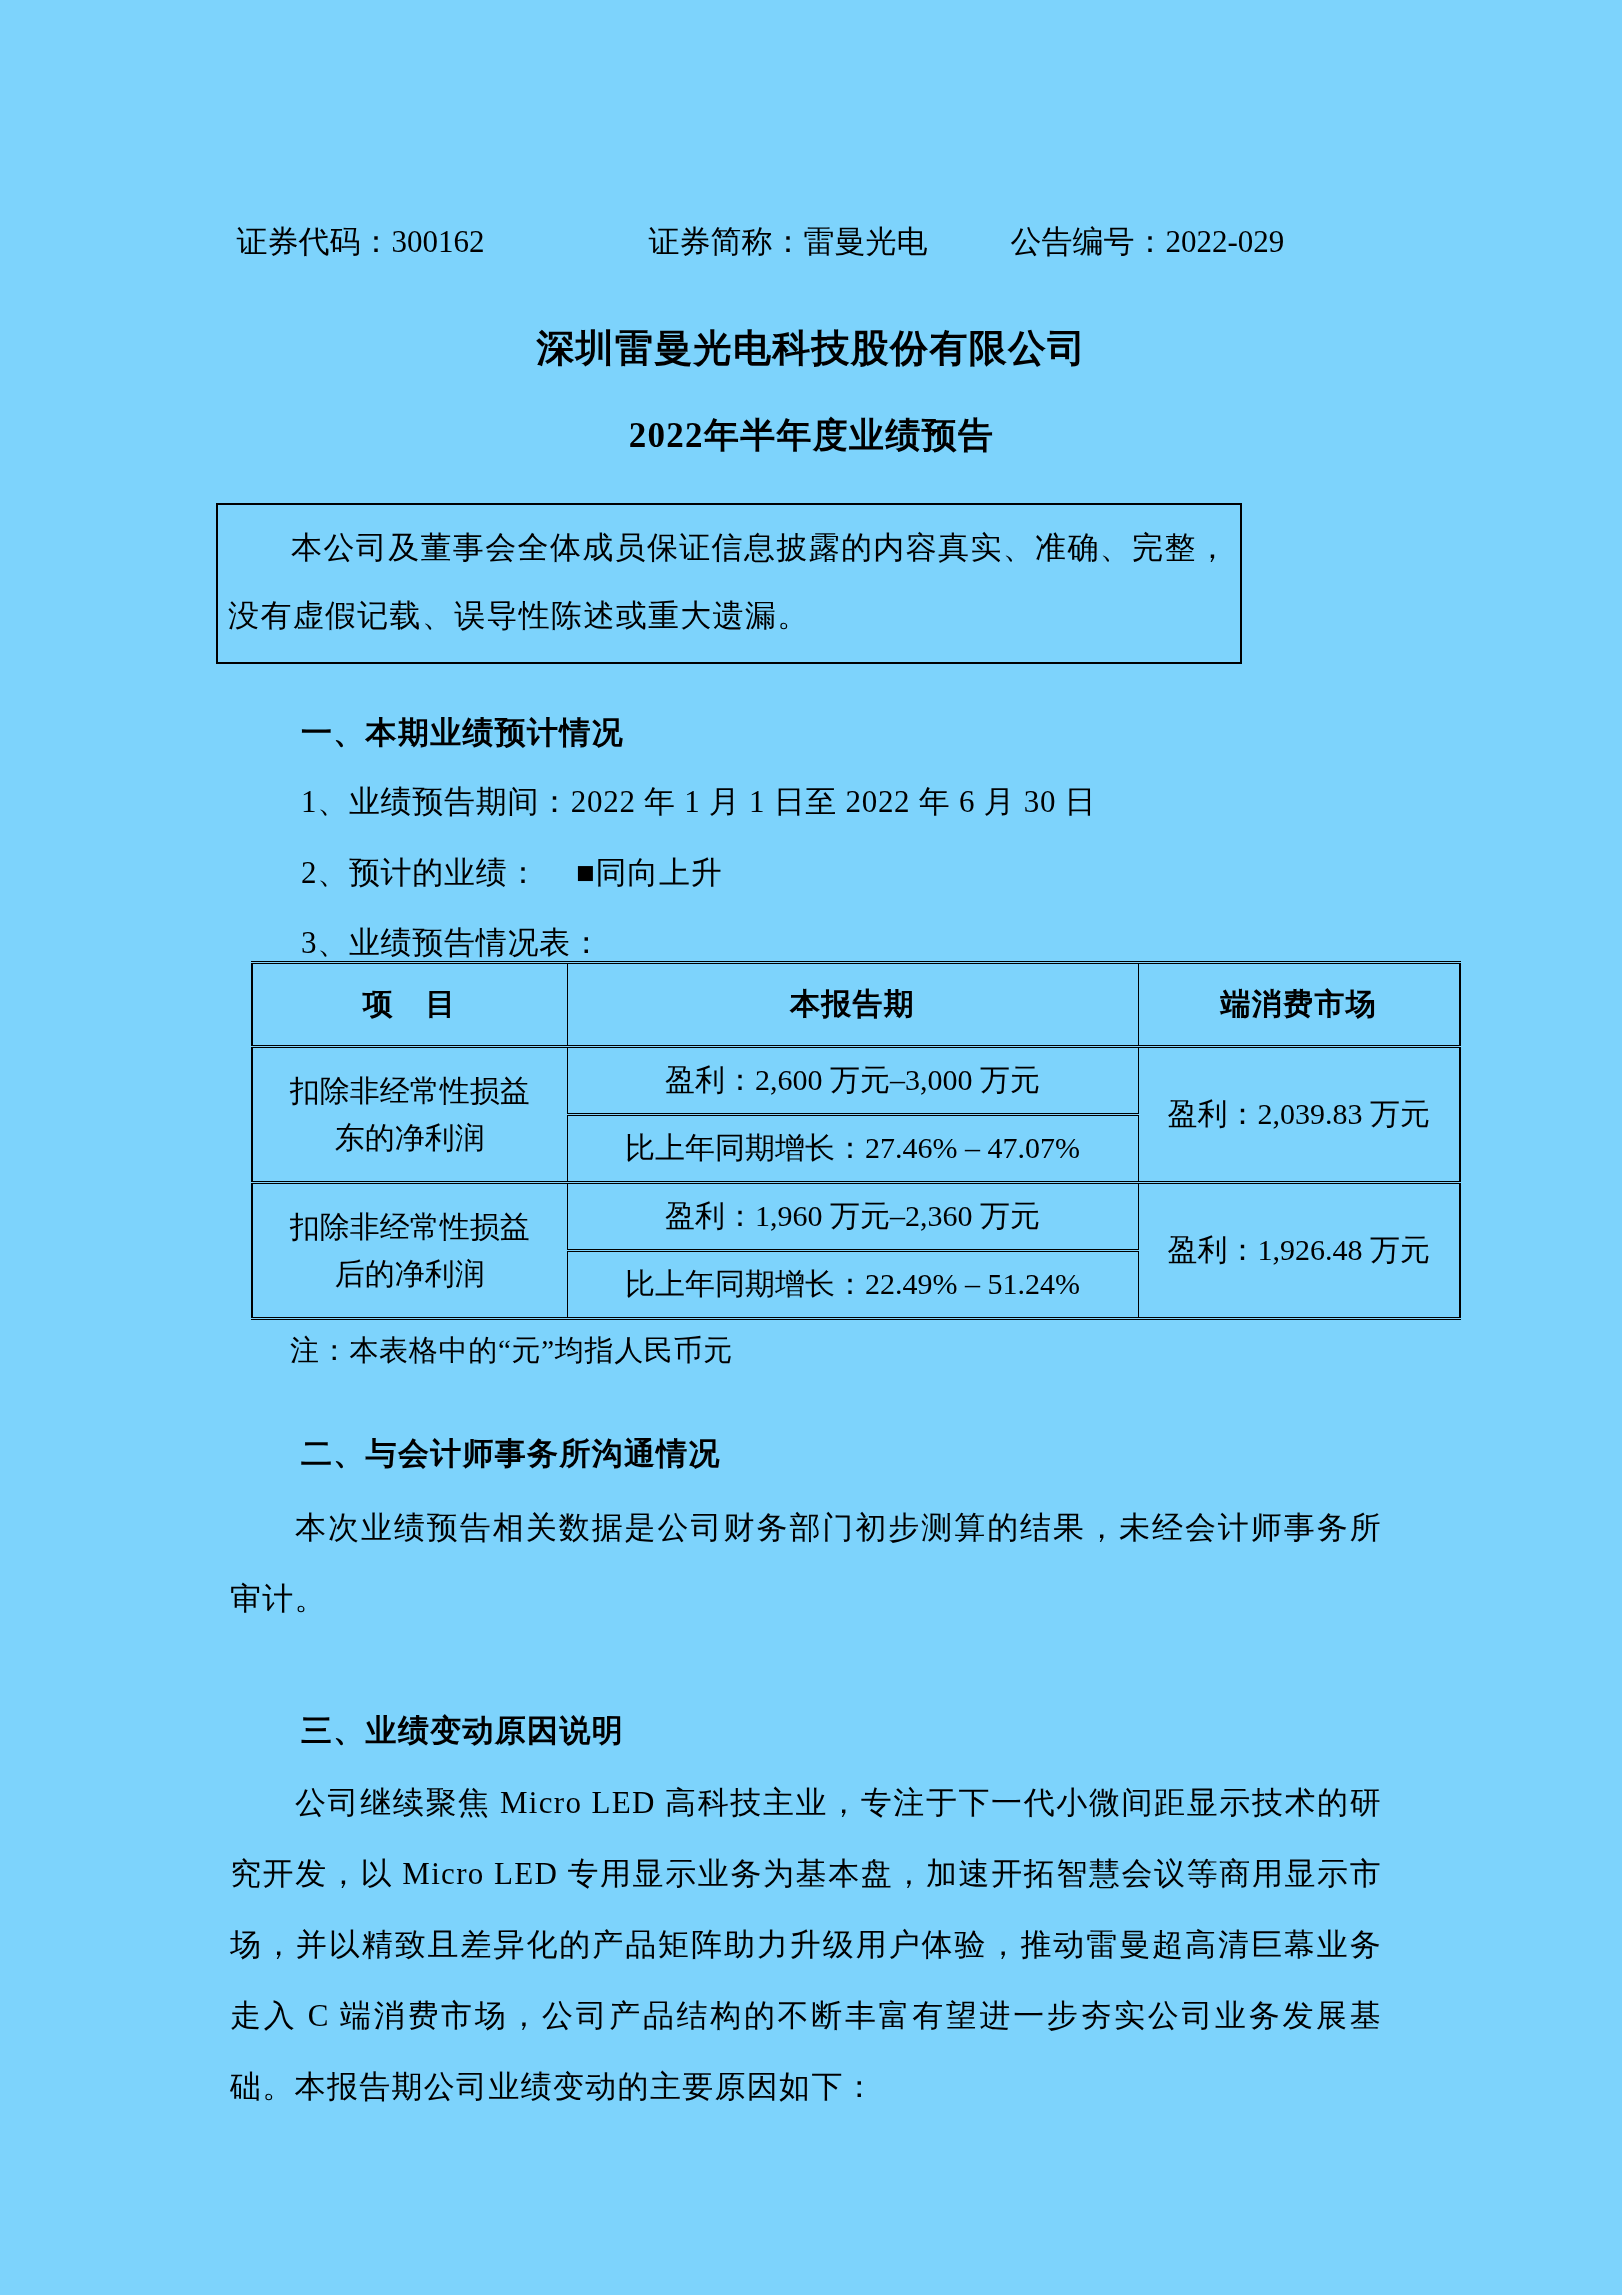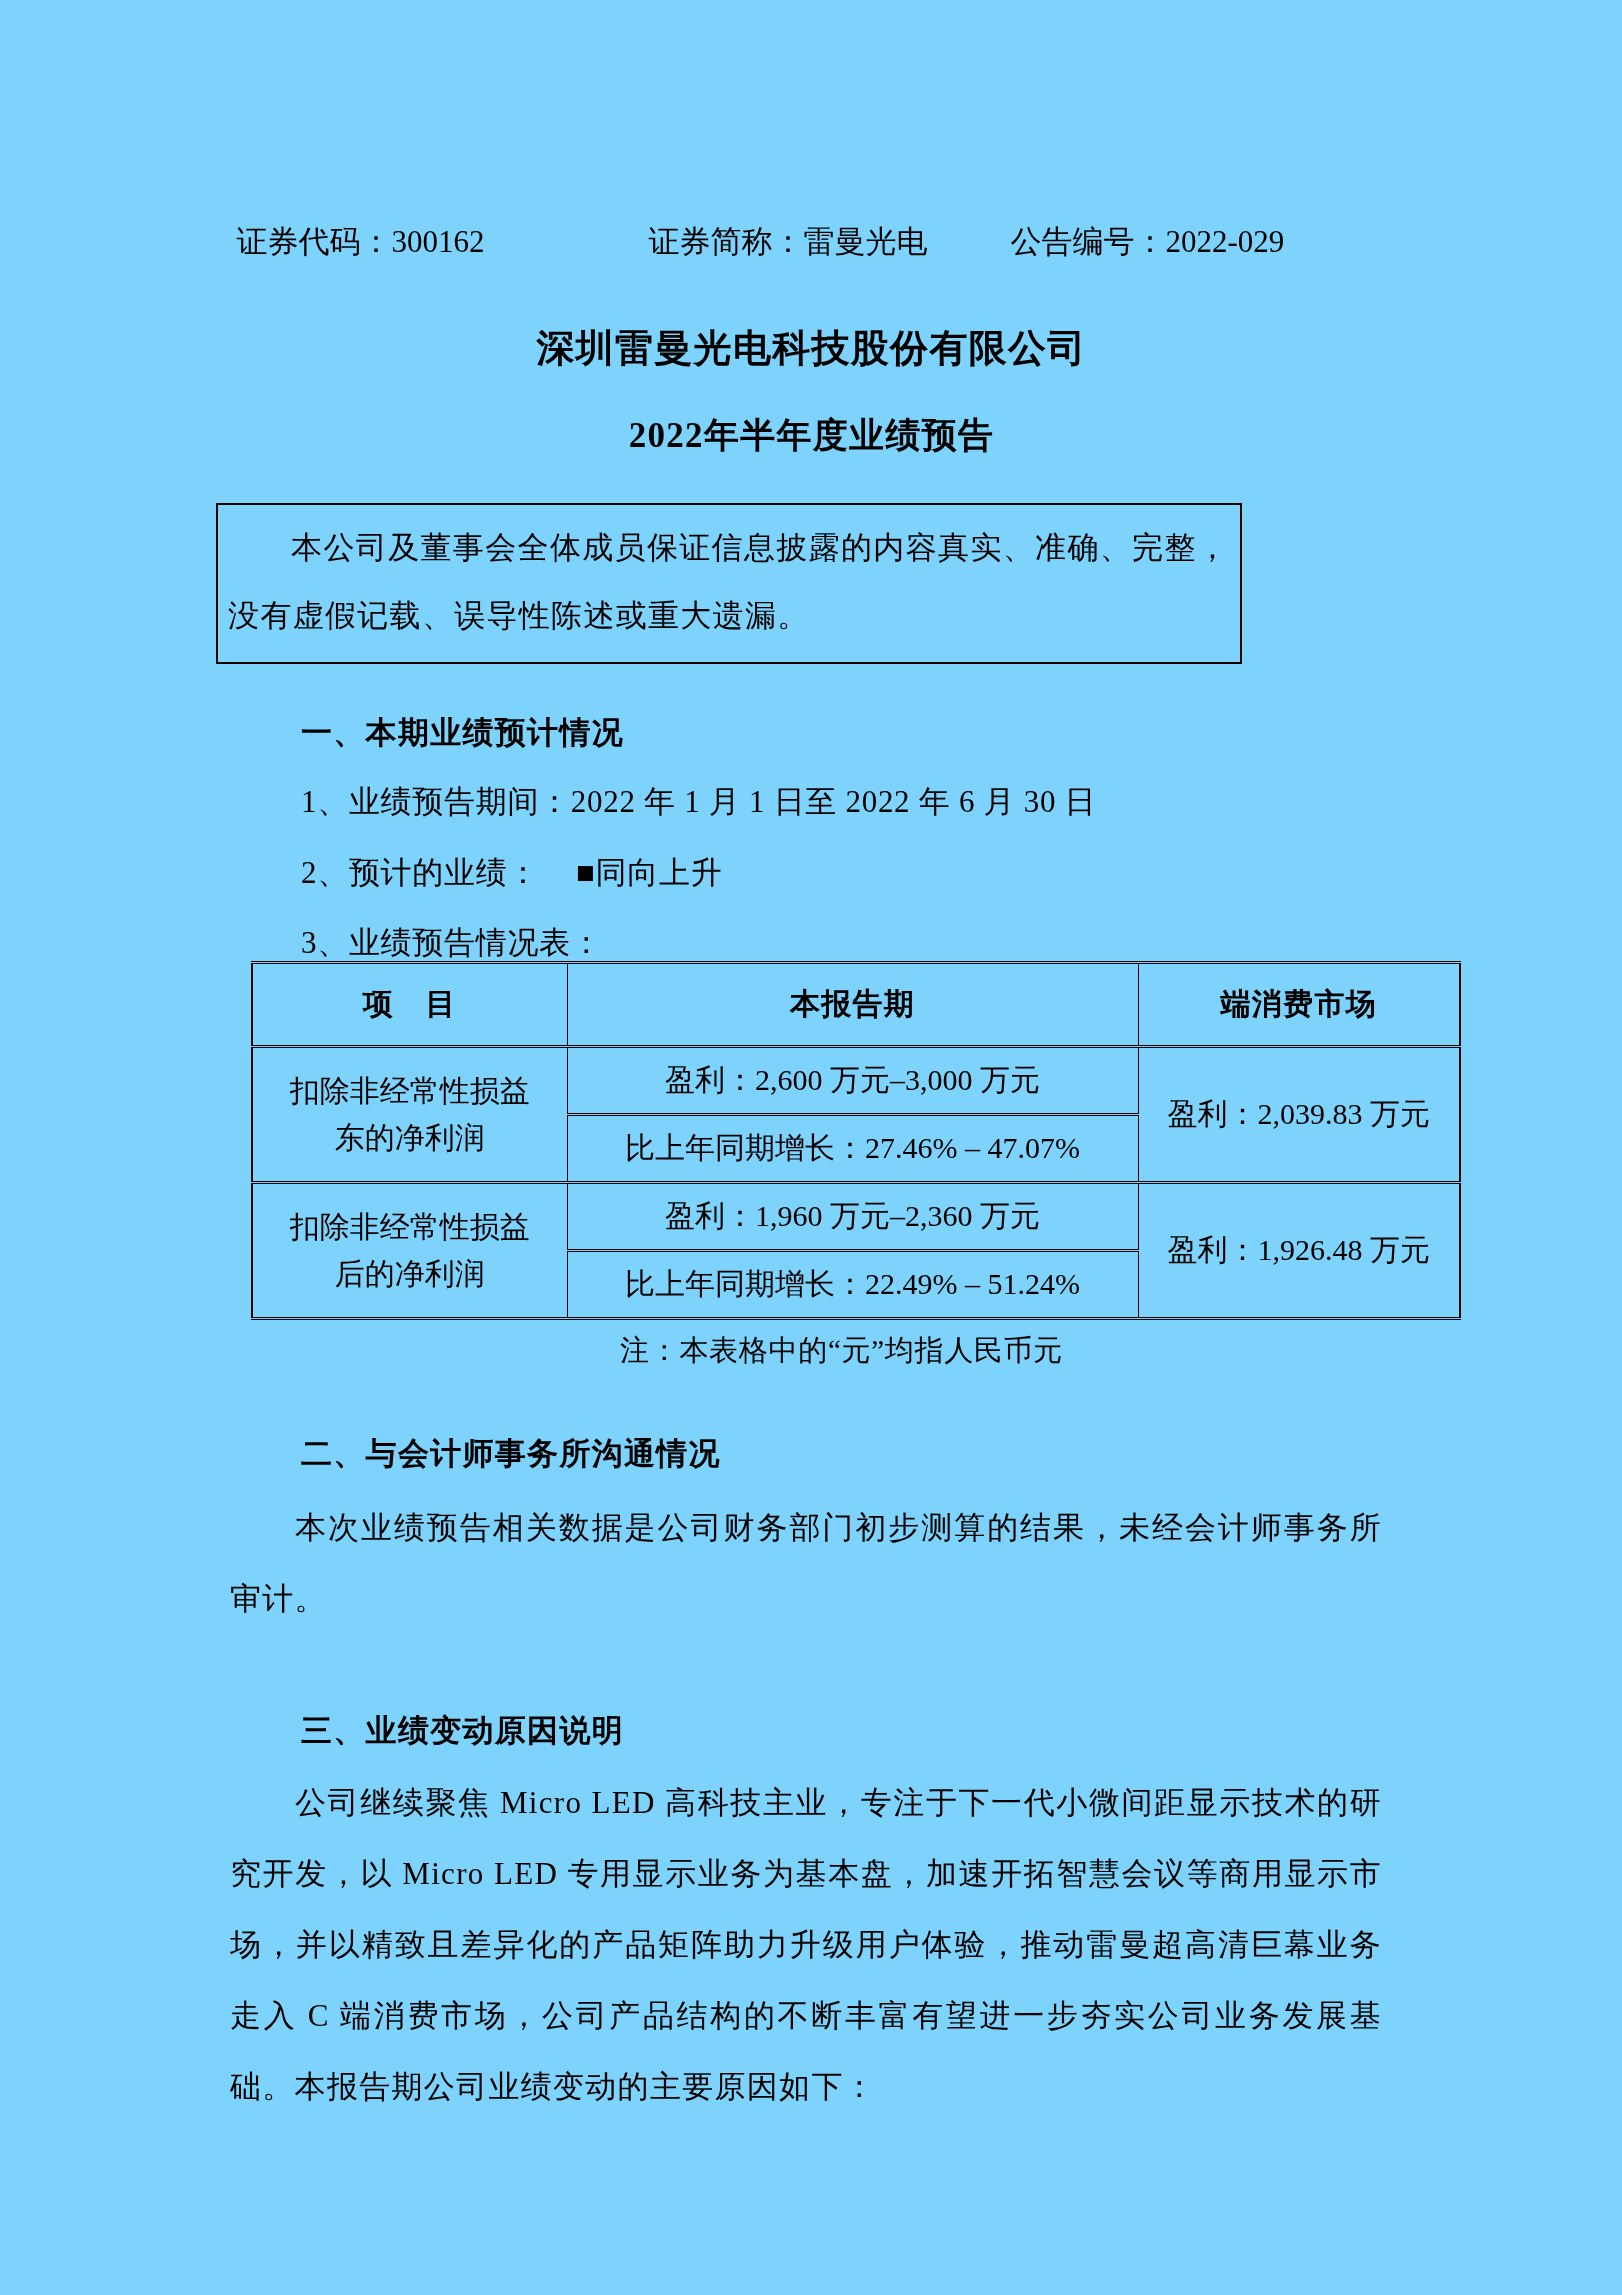--- a/index.html
+++ b/index.html
@@ -113,21 +113,20 @@
   table.perf tbody tr { height: 68px; }
   table.perf th { font-weight: bold; letter-spacing: 1.3px; }
   td.row-label { white-space: pre-line; line-height: 47px; }
 
   .table-note {
     margin: 11.8px 0 0 0;
     font-size: 29px;
     line-height: 37px;
     text-indent: 60px;
     letter-spacing: 0.7px;
-    text-align: center;
   }
 
   .body-para {
     margin: 0;
     width: 1152px;
     font-size: 31px;
     line-height: 71px;
     letter-spacing: 1.3px;
     text-align: justify;
     text-indent: 65px;

